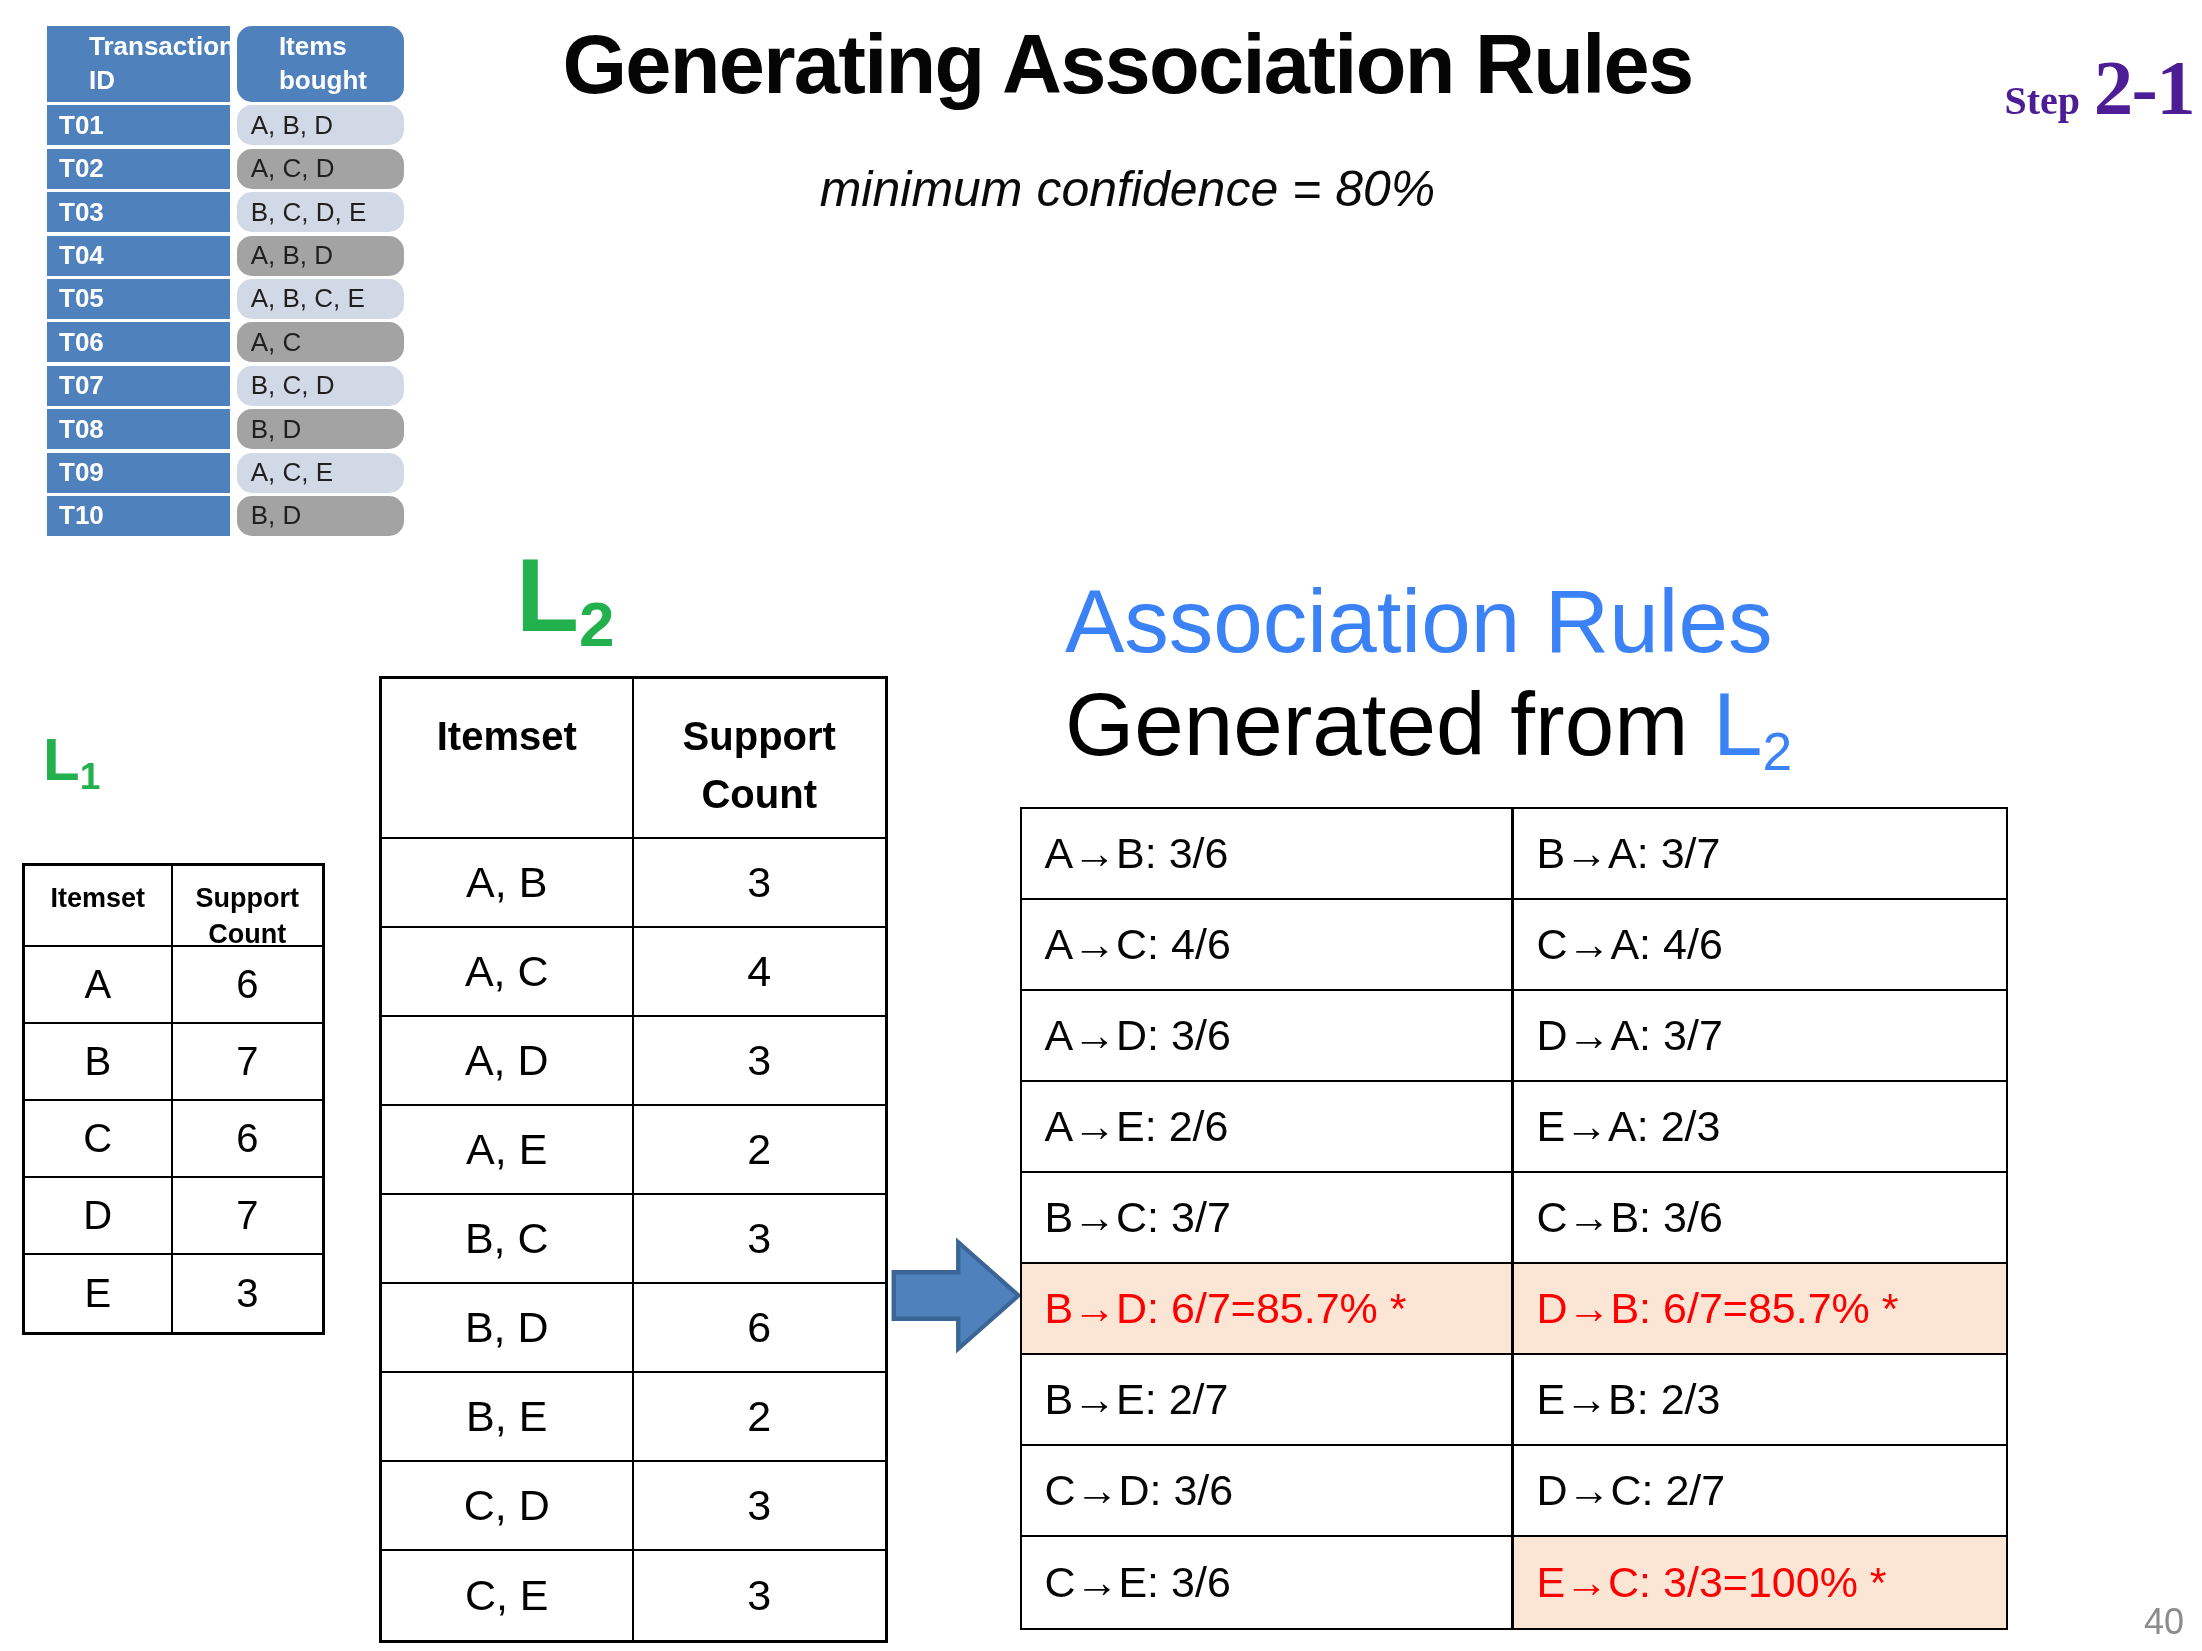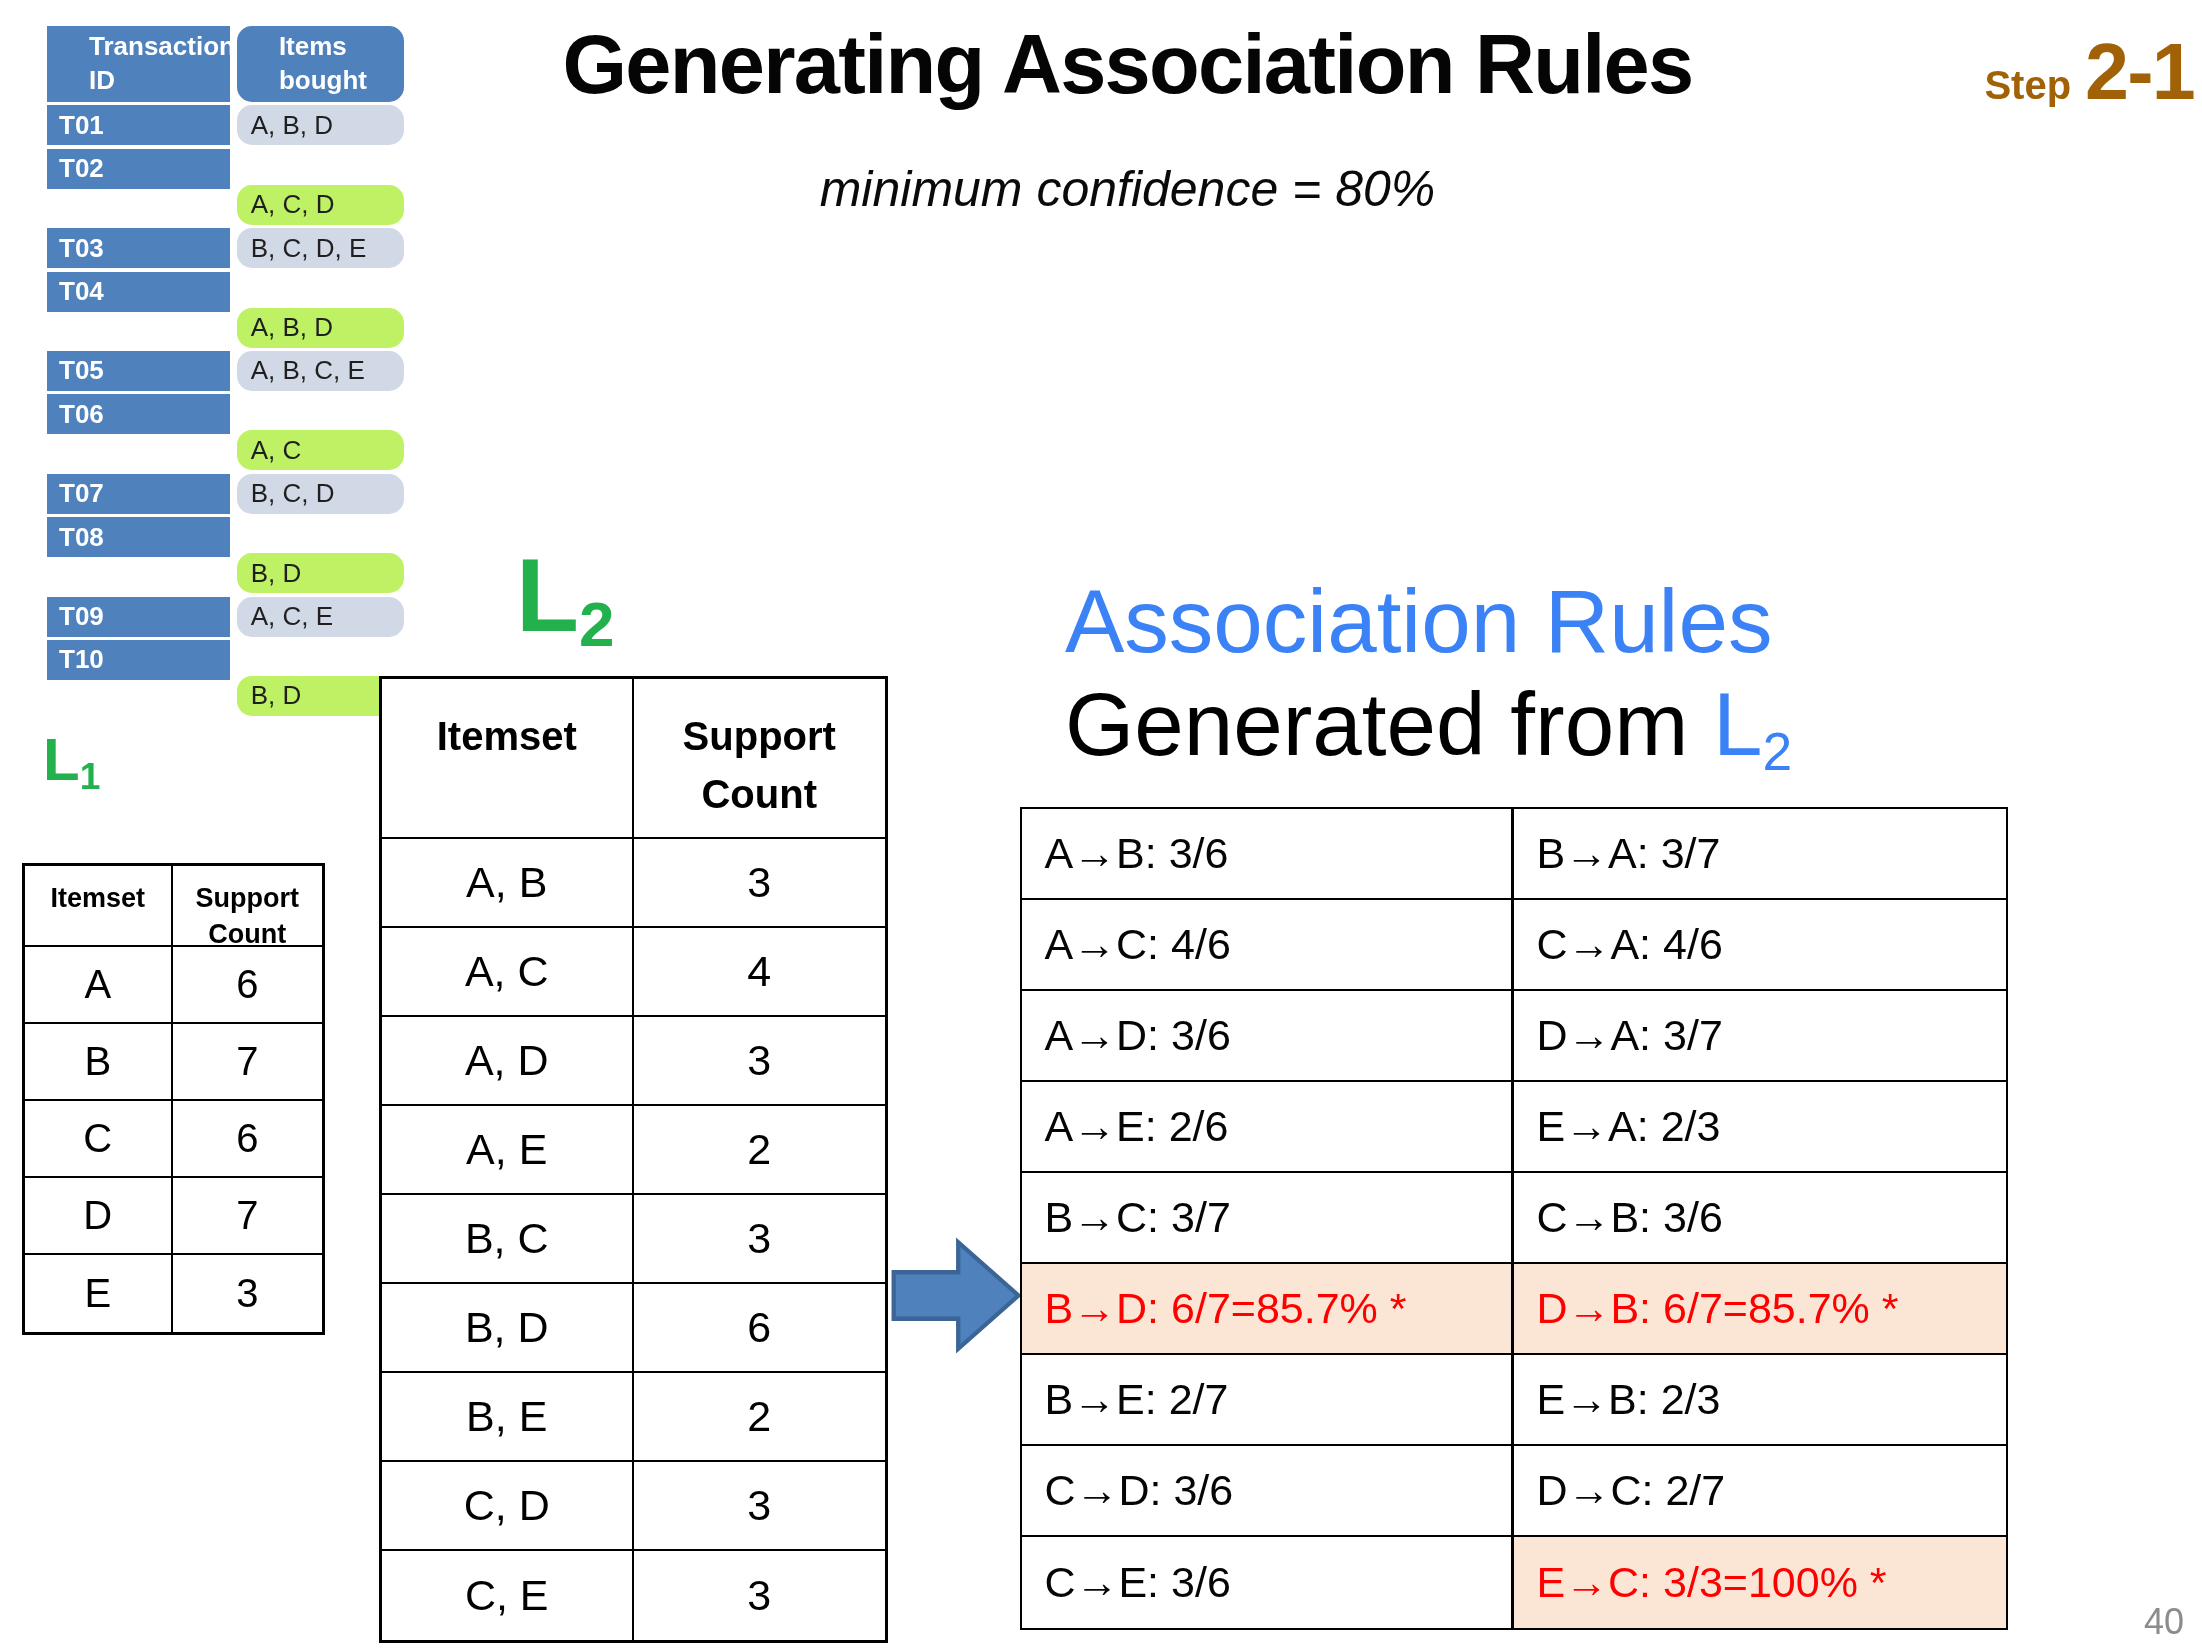--- a/index.html
+++ b/index.html
@@ -12,40 +12,40 @@
   
   .title{
     position:absolute;left:482px;top:17px;width:1291px;text-align:center;
     font-size:83px;font-weight:bold;letter-spacing:-1.7px;color:#050505;
   }
   .subtitle{
     position:absolute;left:482px;top:160px;width:1291px;text-align:center;
     font-size:50px;font-style:italic;color:#0a0a0a;
   }
   .step{
-    position:absolute;left:1919px;top:26px;width:275px;
+    position:absolute;left:1919px;top:43px;width:275px;
     display:flex;align-items:baseline;justify-content:flex-end;gap:13.8px;
-    color:#a16207;font-weight:bold;
+    color:#4c1d95;font-weight:bold;font-family:Liberation Serif, serif;
   }
   .step .step-word{font-size:40px;}
   .step .step-num{font-size:79px;letter-spacing:-1.7px;}
 
   
   .tx-table{position:absolute;left:47px;top:26px;display:flex;flex-direction:column;gap:3.4px;font-size:26px;}
   .tx-row{display:flex;gap:6.9px;}
   .tx-id{
     width:183px;background:#4F81BD;color:#fff;font-weight:bold;
     padding-left:12px;display:flex;align-items:center;height:40px;box-sizing:border-box;
   }
   .tx-items{
     width:167px;padding-left:13.8px;display:flex;align-items:center;height:40px;
     color:#1f1f1f;box-sizing:border-box;border-radius:15px;
   }
   .tx-items.dark{background:#D2D9E6;}
-  .tx-items.light{background:#bef264;margin-top:36px;}
+  .tx-items.light{background:#a3a3a3;}
   .tx-row.hdr .tx-id,.tx-row.hdr .tx-items{
     height:76px;background:#4F81BD;color:#fff;font-weight:bold;
     white-space:pre-line;line-height:1.30;padding-left:42px;
   }
 
   
   .set-label{position:absolute;color:#22B14C;font-weight:bold;line-height:1;}
   .set-label .sub{font-size:0.62em;vertical-align:-0.24em;}
   .l2-label{left:516px;top:544px;font-size:103px;}
   .l1-label{left:43px;top:730px;font-size:60px;}

